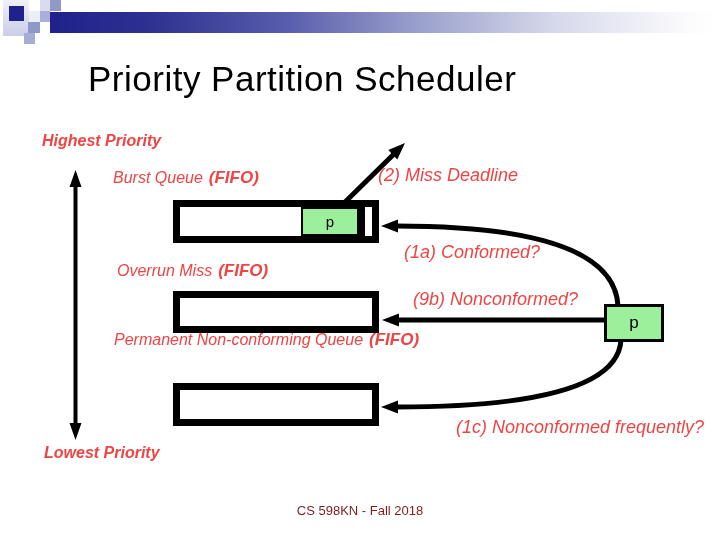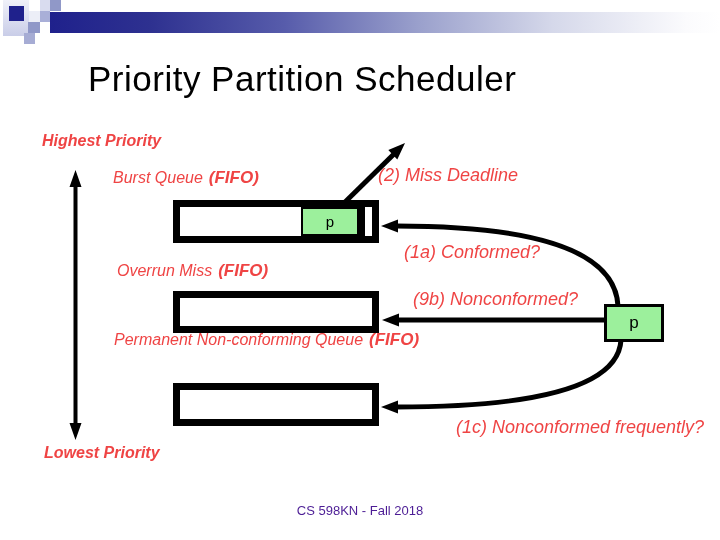--- a/index.html
+++ b/index.html
@@ -17,21 +17,21 @@
   .sq-l2{left:29px;top:11px;width:11px;height:11px;background:#eceef7;}
   .sq-ml{left:40px;top:11px;width:10px;height:11px;background:#a9afd8;}
   .sq-m2{left:28px;top:22px;width:12px;height:11px;background:#9098c8;}
   .sq-m3{left:24px;top:33px;width:11px;height:11px;background:#a6acd4;}
   .top-bar{
     left:50px;top:12px;width:670px;height:21px;
     background:linear-gradient(to right,#1f218c 0%,#2e3190 15%,#575cab 35%,#9aa0cc 55%,#d5d8ea 75%,#fbfbfd 95%,#ffffff 100%);
   }
   
   .title{left:88px;top:59px;font-size:35px;color:#000;white-space:nowrap;letter-spacing:0.5px;}
-  .footer{left:0;top:503px;width:720px;text-align:center;font-size:13px;color:#4c1d95;}
+  .footer{left:0;top:503px;width:720px;text-align:center;font-size:13px;color:#7f1d1d;}
   
   svg{position:absolute;left:0;top:0;}
   .queue{
     position:absolute;background:#fff;border:7px solid #000;box-sizing:border-box;
   }
   .q1{left:173px;top:200px;width:206px;height:43px;}
   .q2{left:173px;top:291px;width:206px;height:42px;}
   .q3{left:173px;top:383px;width:206px;height:43px;}
   .pbox{
     position:absolute;background:#9cf09c;border:2px solid #000;box-sizing:border-box;

